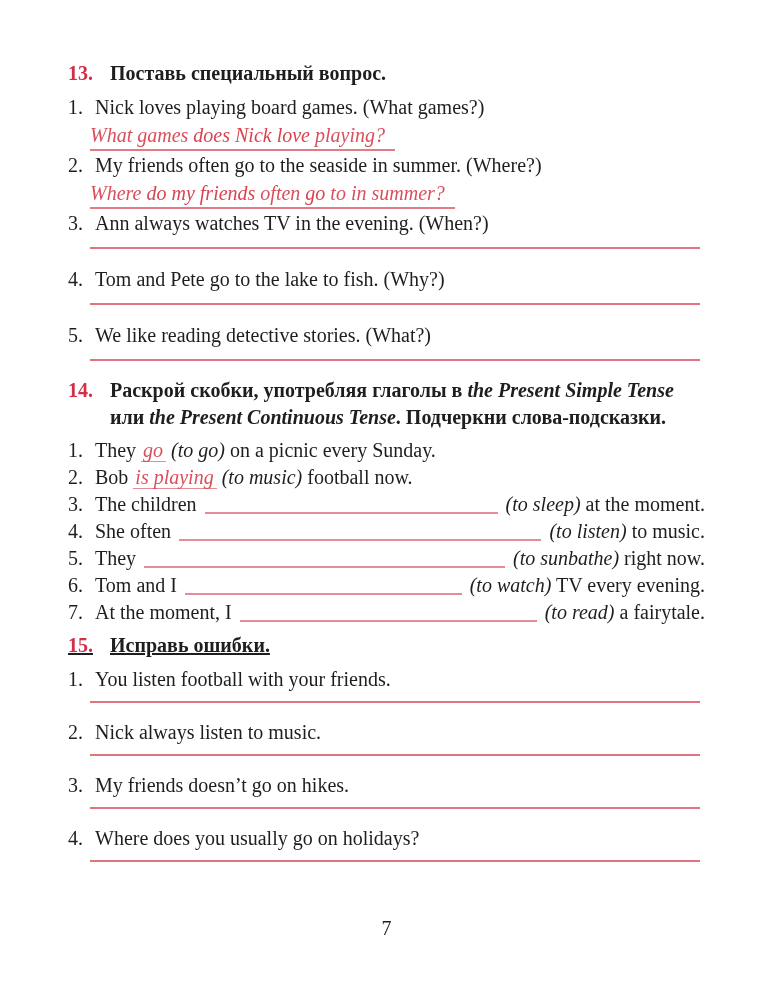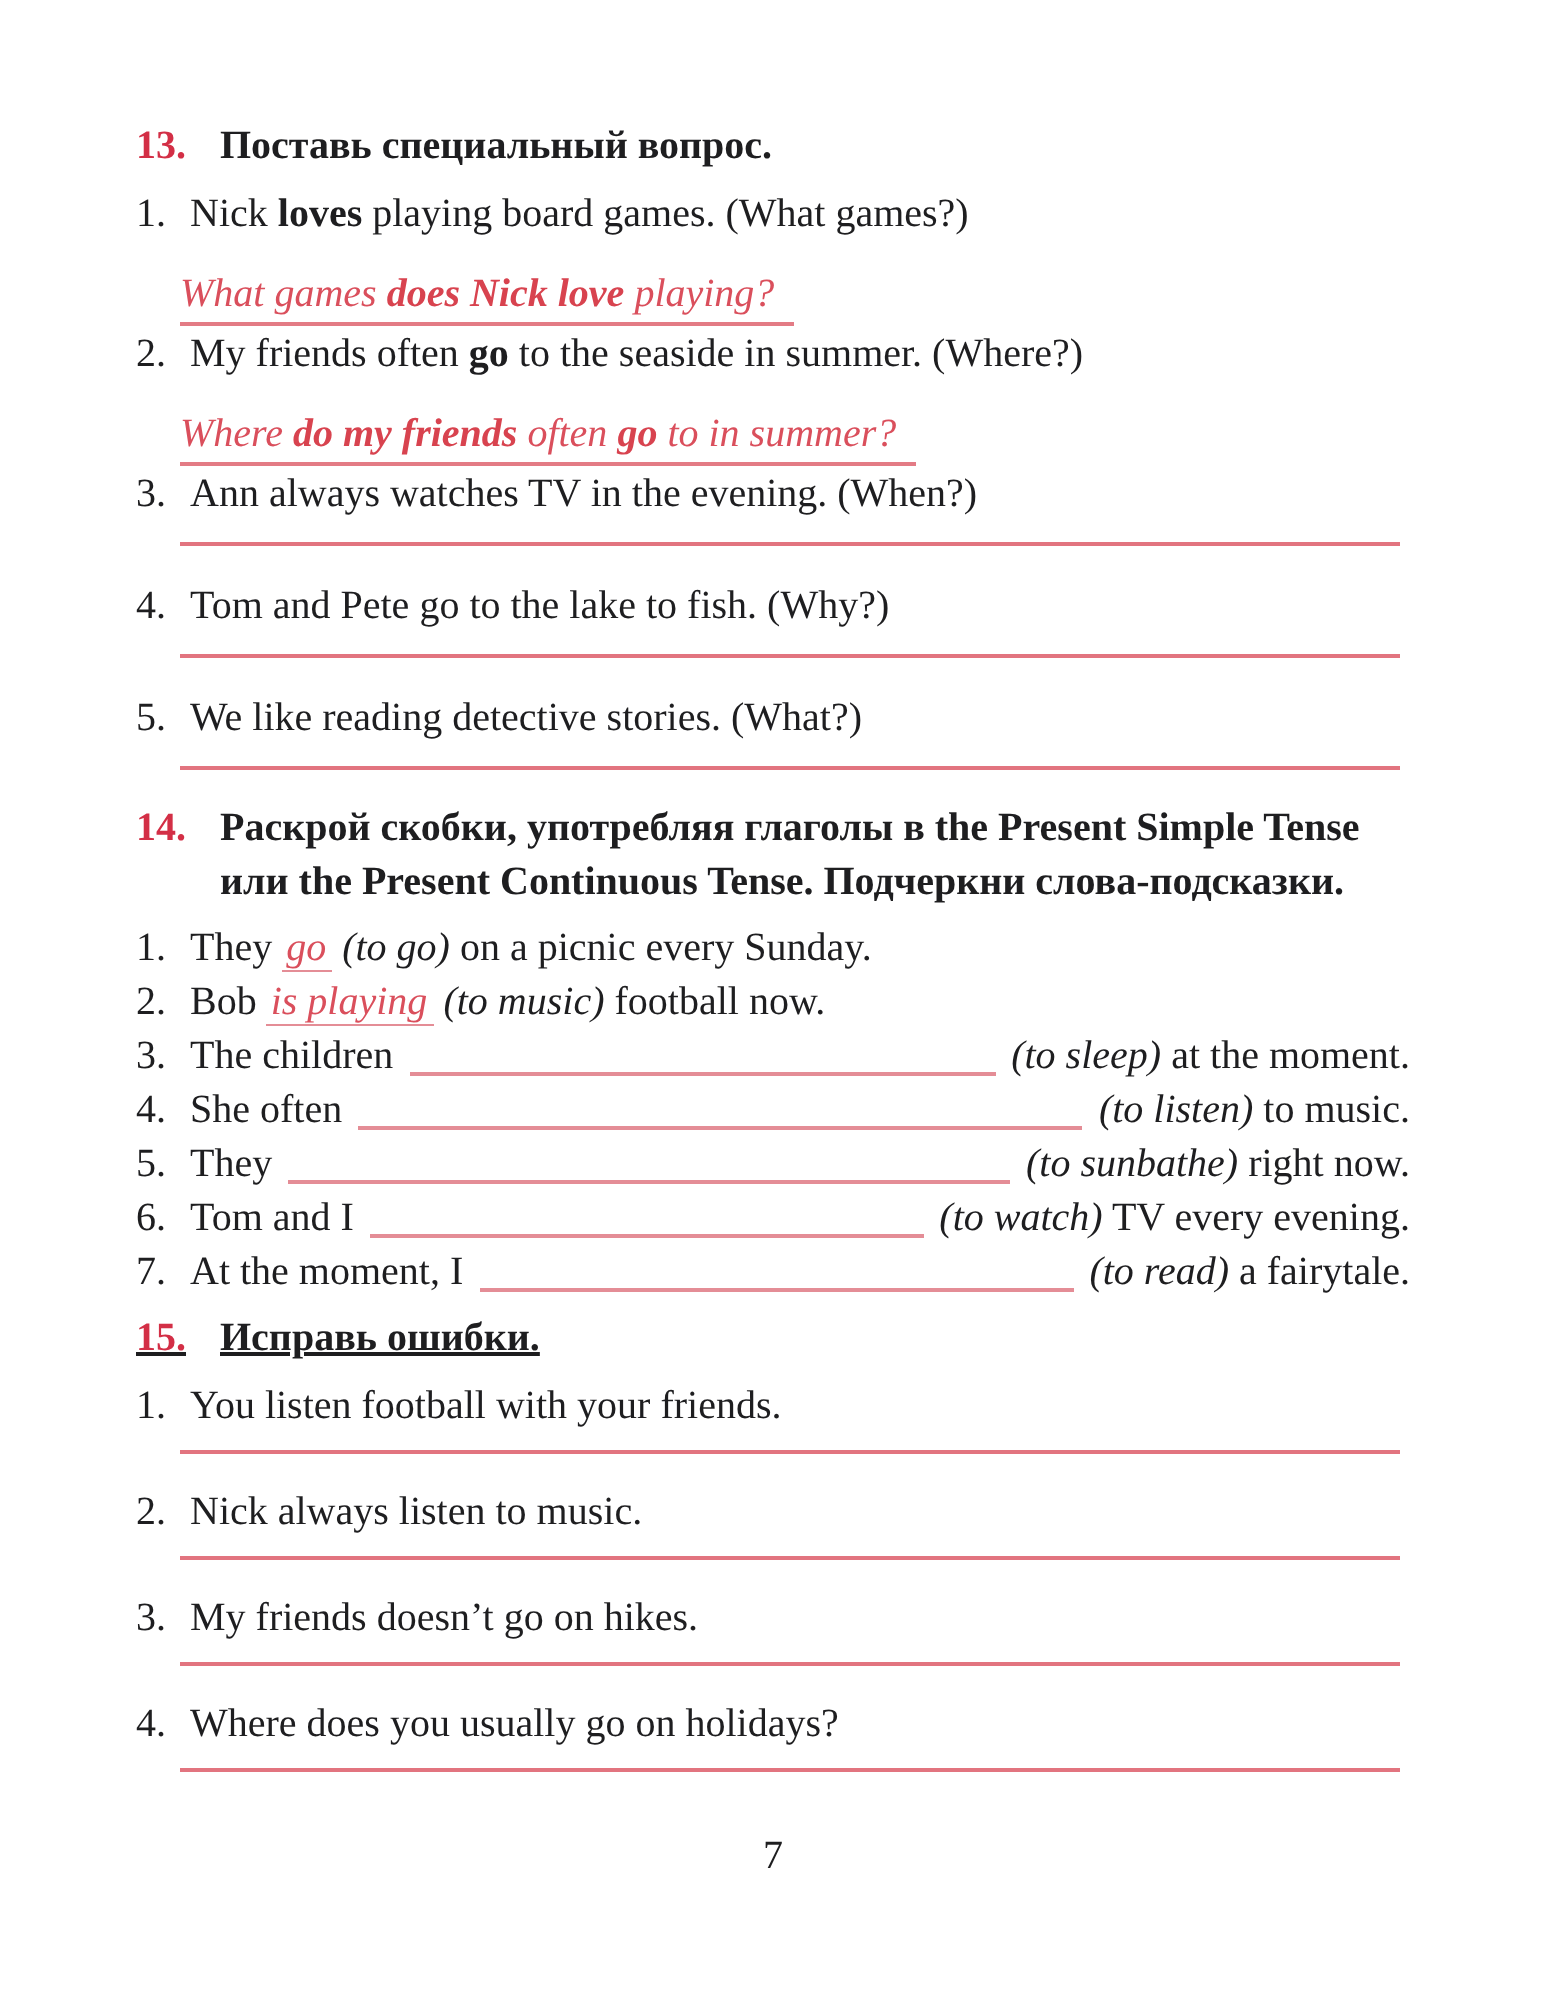--- a/index.html
+++ b/index.html
@@ -10,37 +10,36 @@
     font-family:"Liberation Serif","DejaVu Serif",serif;
     font-size:20px;line-height:28px;
     color:#1e1e20;
     overflow:hidden;
   }
   .content{position:absolute;left:68px;right:68px;top:60px;}
 
   
   .ex-head{display:flex;font-weight:bold;margin-bottom:6px;line-height:27px;}
   .ex-head .enum{width:42px;flex-shrink:0;color:#d32f46;}
-  .bi{font-weight:bold;}
+  .bi{font-weight:bold;font-style:italic;}
 
   
   .item{display:flex;}
   .inum{width:27px;flex-shrink:0;}
   .itext{flex:1;}
-  b{font-weight:bold;text-align:center;}
+  b{font-weight:normal;text-align:center;}
   i{font-style:italic;}
 
   
   .ans-row{margin-left:22px;}
   .ans{
     display:inline-block;
     color:#da4f5c;font-style:italic;
     border-bottom:2px solid rgba(218,79,92,.75);
     padding:0 10px 0 0;
-    margin-top:12px;
   }
   .ans b{color:#d8434f;}
 
   
   .blank{height:0;border-bottom:2px solid #e2747f;margin:10px 5px 16px 22px;}
   .blank-15{height:0;border-bottom:2px solid #e2747f;margin:8px 5px 15px 22px;}
 
   
   .ex14-items .item{line-height:27px;}
   .fillrow{display:flex;text-align:right;}

